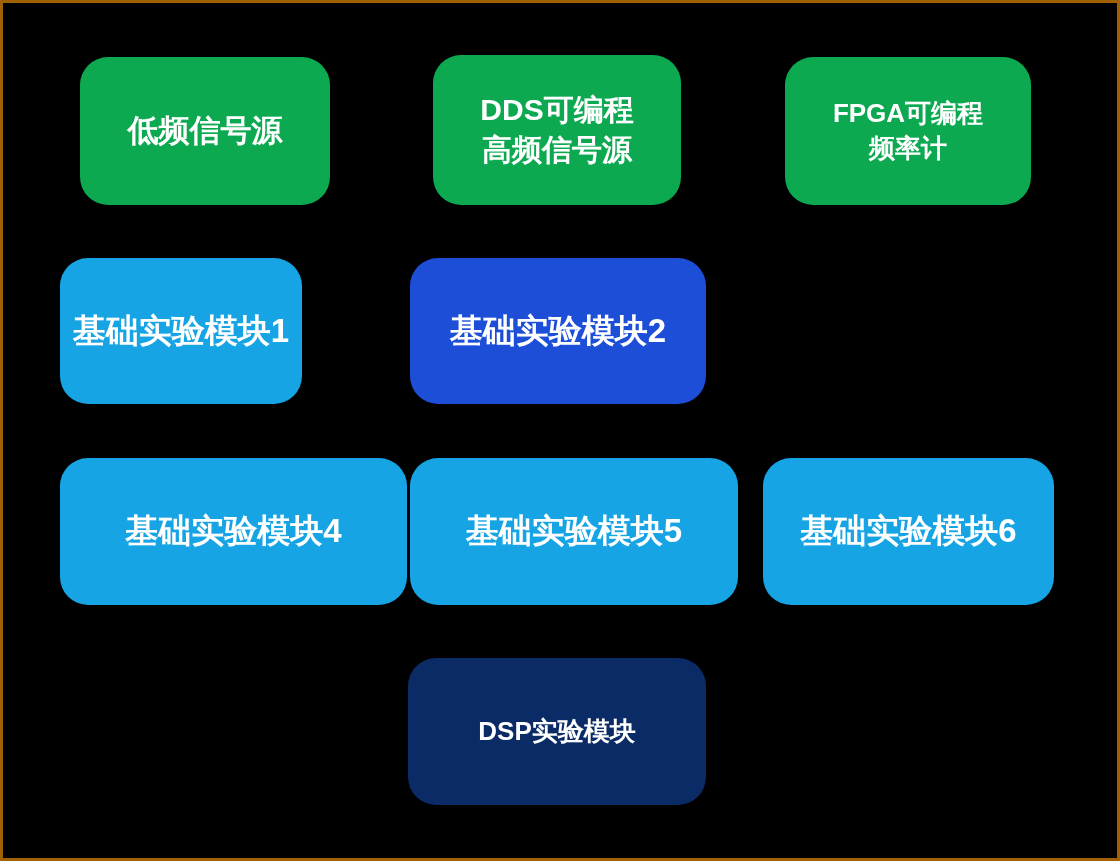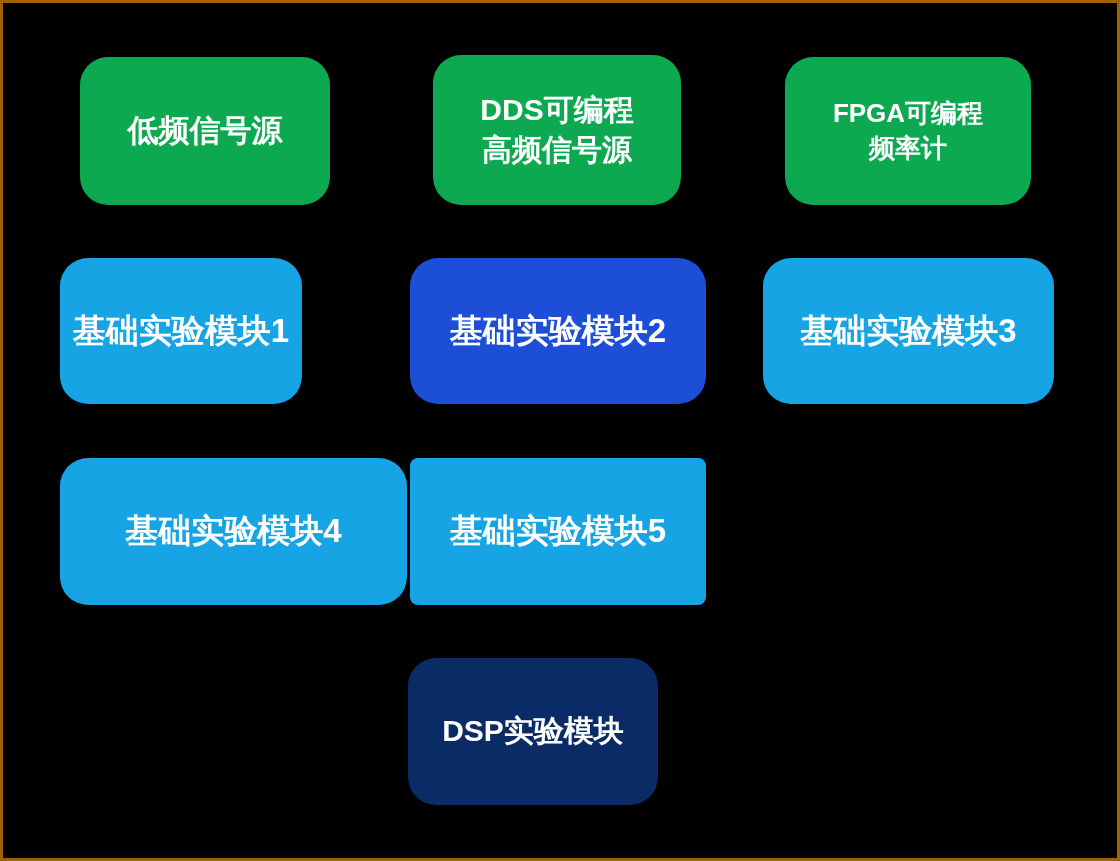--- a/index.html
+++ b/index.html
@@ -32,24 +32,24 @@
   }
   
   .g1 { left: 77px;  top: 54px;  width: 250px; height: 148px; font-size: 31px; }
   .g2 { left: 430px; top: 52px;  width: 248px; height: 150px; font-size: 30px; }
   .g3 { left: 782px; top: 54px;  width: 246px; height: 148px; font-size: 26px; }
   
   .b1 { left: 57px;  top: 255px; width: 242px; height: 146px; font-size: 33px; }
   .b2 { left: 407px; top: 255px; width: 296px; height: 146px; font-size: 33px; }
   .b3 { left: 760px; top: 255px; width: 291px; height: 146px; font-size: 33px; }
   .b4 { left: 57px;  top: 455px; width: 347px; height: 147px; font-size: 33px; }
-  .b5 { left: 407px; top: 455px; width: 296px; height: 147px; font-size: 33px; border-radius: 8px; }
+  .b5 { left: 407px; top: 455px; width: 328px; height: 147px; font-size: 33px; }
   .b6 { left: 760px; top: 455px; width: 291px; height: 147px; font-size: 33px; }
   
-  .d1 { left: 405px; top: 655px; width: 250px; height: 147px; font-size: 30px; text-align: center; }
+  .d1 { left: 405px; top: 655px; width: 298px; height: 147px; font-size: 26px; text-align: center; }
 </style>
 </head>
 <body>
 
 <div class="canvas">
 
   <div class="block g1" style="background-color: rgb(12, 169, 81);">
     <span class="label">低频信号源</span>
   </div>
 
@@ -64,30 +64,30 @@
   </div>
 
   <div class="block b1" style="background-color: rgb(23, 164, 228);">
     <span class="label">基础实验模块1</span>
   </div>
 
   <div class="block b2" style="background-color: #1d4ed8;">
     <span class="label">基础实验模块2</span>
   </div>
 
-  <div class="block b3" style="background-color: rgb(23, 164, 228);">
-    <span class="label">基础实验模块3</span>
-  </div>
 
   <div class="block b4" style="background-color: rgb(23, 164, 228);">
     <span class="label">基础实验模块4</span>
   </div>
 
   <div class="block b5" style="background-color: rgb(23, 164, 228);">
     <span class="label">基础实验模块5</span>
   </div>
 
+  <div class="block b6" style="background-color: rgb(23, 164, 228);">
+    <span class="label">基础实验模块6</span>
+  </div>
 
   <div class="block d1" style="background-color: rgb(11, 43, 102);">
     <span class="label">DSP实验模块</span>
   </div>
 
 </div>
 
 </body></html>

